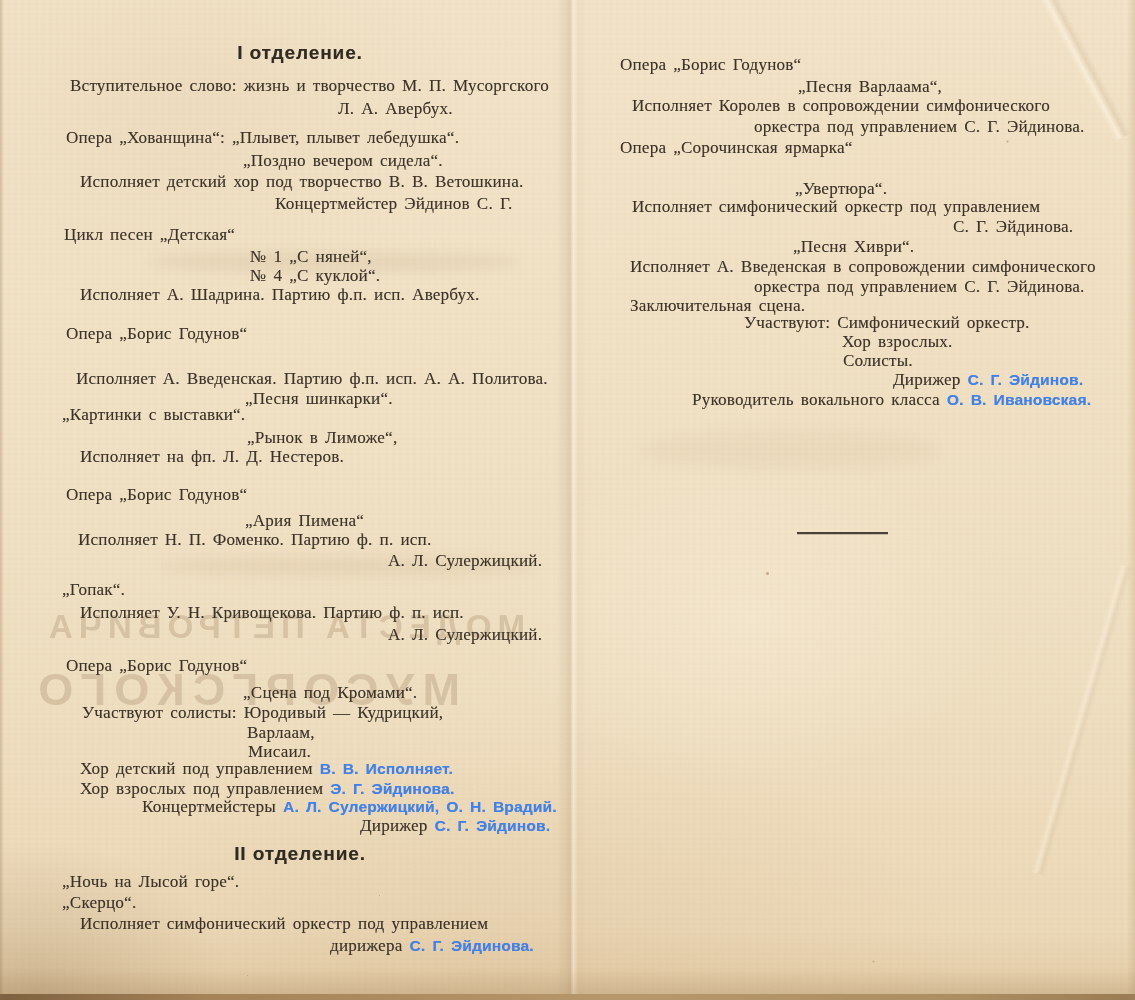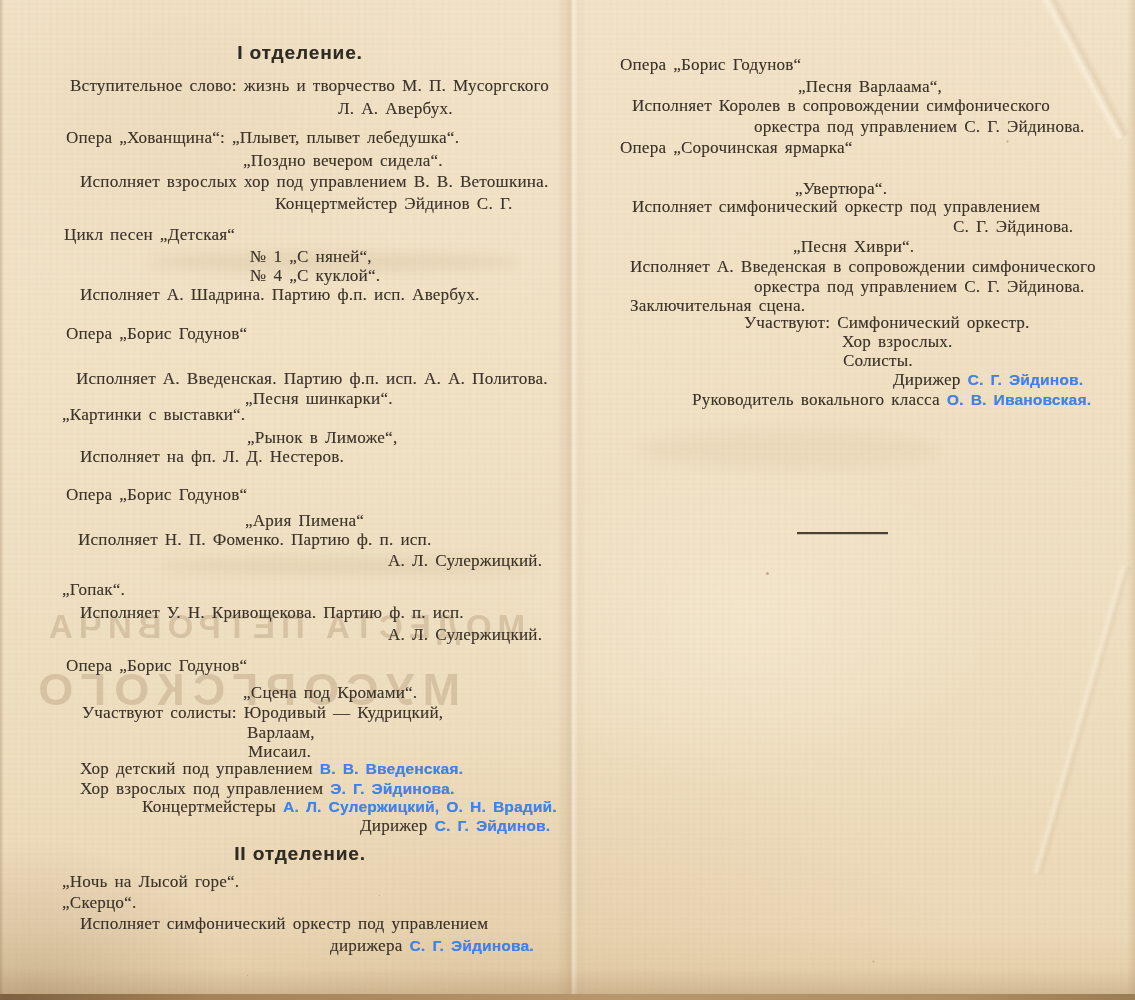--- a/index.html
+++ b/index.html
@@ -67,21 +67,21 @@
 <div class="ghost" style="left:60px;top:664px;width:400px;text-align:center;font-size:45px;letter-spacing:8px;">МУСОРГСКОГО</div>
 
 <div>
   <div class="hd" style="top:42px;">I отделение.</div>
 
   <div class="ln" style="left:70px;top:76px;">Вступительное слово: жизнь и творчество М. П. Мусоргского</div>
   <div class="ln" style="left:338px;top:99px;">Л. А. Авербух.</div>
 
   <div class="ln" style="left:66px;top:128px;">Опера „Хованщина“: „Плывет, плывет лебедушка“.</div>
   <div class="ln" style="left:243px;top:151px;">„Поздно вечером сидела“.</div>
-  <div class="ln" style="left:80px;top:172px;">Исполняет взрослых хор под управлением В. В. Ветошкина.</div>
+  <div class="ln" style="left:80px;top:172px;">Исполняет детский хор под творчество В. В. Ветошкина.</div>
   <div class="ln" style="left:275px;top:194px;">Концертмейстер Эйдинов С. Г.</div>
 
   <div class="ln" style="left:64px;top:225px;">Цикл песен „Детская“</div>
   <div class="ln" style="left:250px;top:247px;">№ 1 „С няней“,</div>
   <div class="ln" style="left:250px;top:266px;">№ 4 „С куклой“.</div>
   <div class="ln" style="left:80px;top:285px;">Исполняет А. Шадрина. Партию ф.п. исп. Авербух.</div>
 
   <div class="ln" style="left:66px;top:324px;">Опера „Борис Годунов“</div>
   <div class="ln" style="left:245px;top:349px;margin-top:40px;">„Песня шинкарки“.</div>
   <div class="ln" style="left:76px;top:369px;">Исполняет А. Введенская. Партию ф.п. исп. А. А. Политова.</div>
@@ -97,21 +97,21 @@
 
   <div class="ln" style="left:62px;top:580px;">„Гопак“.</div>
   <div class="ln" style="left:80px;top:603px;">Исполняет У. Н. Кривощекова. Партию ф. п. исп.</div>
   <div class="ln" style="left:388px;top:625px;">А. Л. Сулержицкий.</div>
 
   <div class="ln" style="left:66px;top:656px;">Опера „Борис Годунов“</div>
   <div class="ln" style="left:243px;top:683px;">„Сцена под Кромами“.</div>
   <div class="ln" style="left:82px;top:703px;">Участвуют солисты: Юродивый — Кудрицкий,</div>
   <div class="ln" style="left:247px;top:723px;">Варлаам,</div>
   <div class="ln" style="left:248px;top:742px;">Мисаил.</div>
-  <div class="ln" style="left:80px;top:759px;"><span>Хор детский под управлением </span><span class="bn">В. В. Введенская.</span></div>
+  <div class="ln" style="left:80px;top:759px;"><span>Хор детский под управлением </span><span class="bn">В. В. Исполняет.</span></div>
   <div class="ln" style="left:80px;top:779px;"><span>Хор взрослых под управлением </span><span class="bn">Э. Г. Эйдинова.</span></div>
   <div class="ln" style="left:142px;top:797px;"><span>Концертмейстеры </span><span class="bn">А. Л. Сулержицкий, О. Н. Врадий.</span></div>
   <div class="ln" style="left:360px;top:816px;"><span>Дирижер </span><span class="bn">С. Г. Эйдинов.</span></div>
 
   <div class="hd" style="top:843px;">II отделение.</div>
 
   <div class="ln" style="left:62px;top:872px;">„Ночь на Лысой горе“.</div>
   <div class="ln" style="left:62px;top:893px;">„Скерцо“.</div>
   <div class="ln" style="left:80px;top:914px;">Исполняет симфонический оркестр под управлением</div>
   <div class="ln" style="left:330px;top:936px;"><span>дирижера </span><span class="bn">С. Г. Эйдинова.</span></div>

